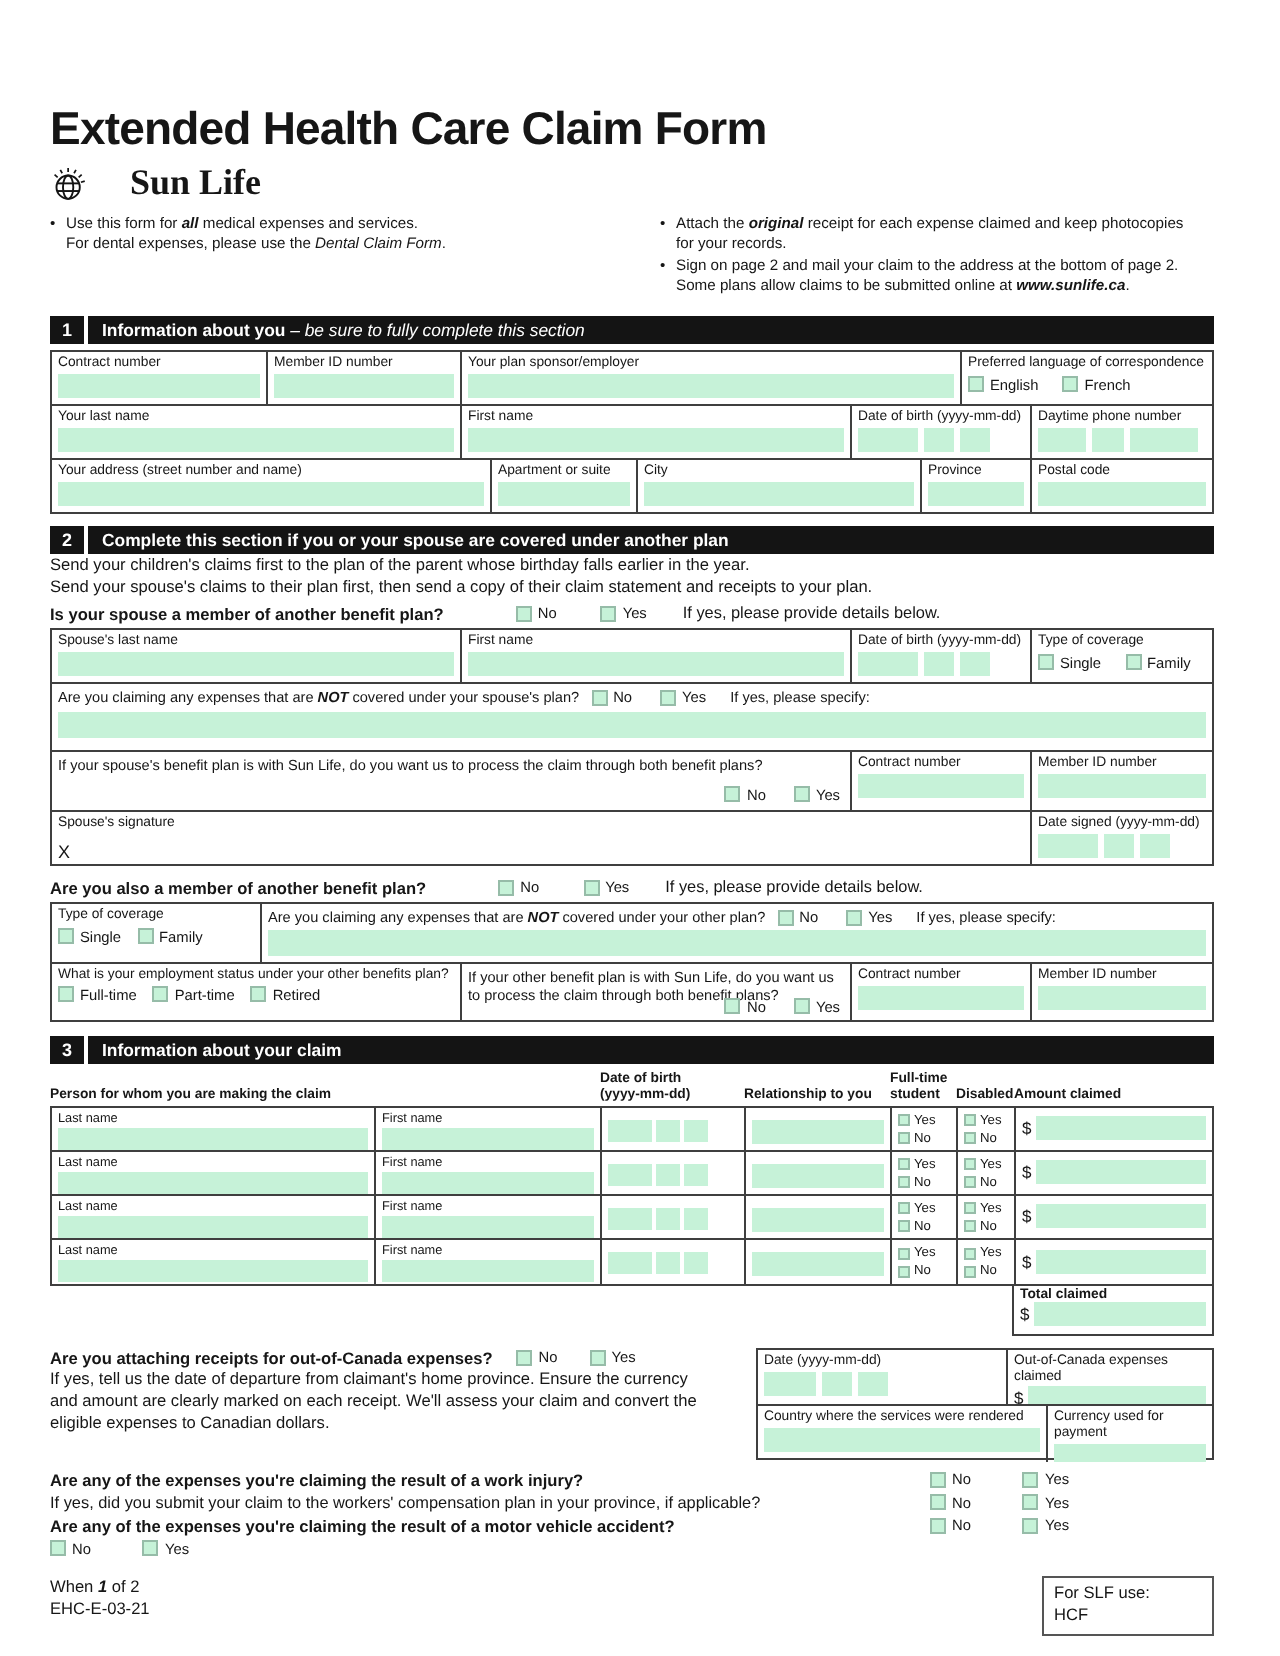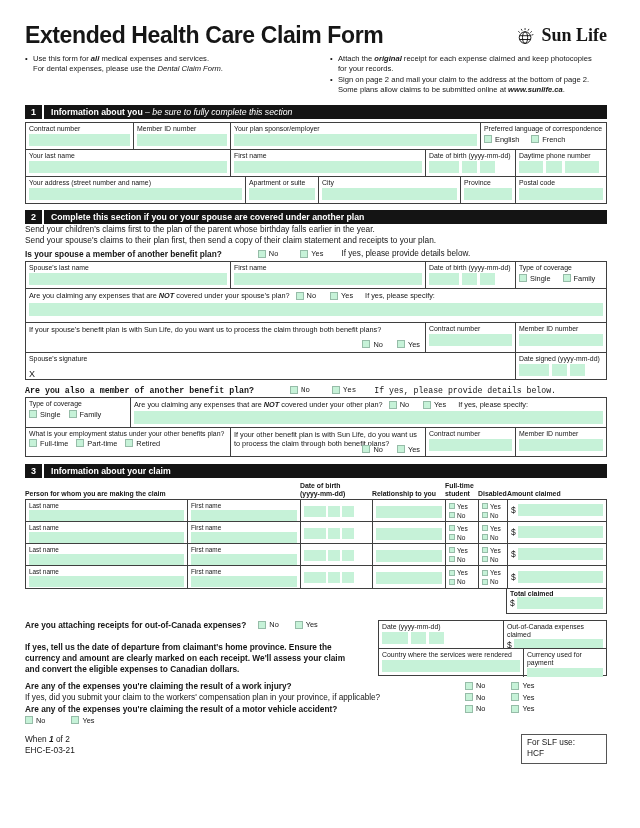--- a/index.html
+++ b/index.html
@@ -3,23 +3,23 @@
 <meta charset="utf-8">
 <style>
   :root{ --g:#c6f2d8; --bar:#141414; --line:#3f3f3f; --ink:#161616; }
   *{box-sizing:border-box; margin:0; padding:0;}
   body{background:#fff;}
   .page{position:relative; width:640px; height:828px; background:#fff; overflow:hidden;
         font-family:"Liberation Sans", sans-serif; color:var(--ink);}
   .inner{position:absolute; left:25px; top:0; width:582px;}
 
   
-  .hdr{display:flex; justify-content:space-between; align-items:flex-start; margin-top:22px;}
+  .hdr{display:flex; justify-content:space-between; align-items:flex-start; margin-top:51px;flex-direction:column;}
   .title{font-size:23px; font-weight:bold; letter-spacing:-0.4px;}
-  .logo{display:flex; align-items:center; gap:4px; margin-top:3px;}
+  .logo{display:flex; align-items:center; gap:19px; margin-top:3px;}
   .logo-name{font-family:"Liberation Serif", serif; font-weight:bold; font-size:18px;}
 
   .intro{display:flex; margin-top:5px;}
   .icol{font-size:7.6px; line-height:1.38;}
   .icol.left{width:305px;}
   .icol.right{width:262px; }
   .bullet{display:flex;}
   .bullet .bdot::before{content:"•";}
   .bullet .bdot{width:8px; flex:none;}
   .bullet .btxt{flex:1;}
@@ -341,21 +341,21 @@
           <span class="lb">Date signed (yyyy-mm-dd)</span>
           <div class="dates">
               <span class="db y"></span>
               <span class="db m"></span>
               <span class="db d"></span>
             </div>
         </div>
       </div>
     </div>
 
-    <div class="qline" style="margin-top:6px;font-family:Liberation Mono, monospace;">
+    <div class="qline" style="margin-top:6px;">
       <span class="q">Are you also a member of another benefit plan?</span>
       <span class="gap"></span>
       <span class="opt">
           <span class="cb"></span>
           <span class="cbl">No</span>
         </span>
       <span class="opt" style="margin-left:14px;">
           <span class="cb"></span>
           <span class="cbl">Yes</span>
         </span>
@@ -674,21 +674,21 @@
           <span class="q">Are you attaching receipts for out-of-Canada expenses?</span>
           <span class="opt" style="margin-left:4px;">
               <span class="cb"></span>
               <span class="cbl">No</span>
             </span>
           <span class="opt" style="margin-left:8px;">
               <span class="cb"></span>
               <span class="cbl">Yes</span>
             </span>
         </div>
-        <div class="para" style="margin-top:12px;font-weight:bold;">If yes, tell us the date of departure from claimant's home province. Ensure the currency and amount are clearly marked on each receipt. We'll assess your claim and convert the eligible expenses to Canadian dollars.</div>
+        <div class="para" style="margin-top:0;">If yes, tell us the date of departure from claimant's home province. Ensure the currency and amount are clearly marked on each receipt. We'll assess your claim and convert the eligible expenses to Canadian dollars.</div>
       </div>
       <div class="ooc-box">
         <div class="tr">
           <div class="td w125">
             <span class="lb">Date (yyyy-mm-dd)</span>
             <div class="dates">
                 <span class="db y" style="width:26px"></span>
                 <span class="db m"></span>
                 <span class="db d"></span>
               </div>

